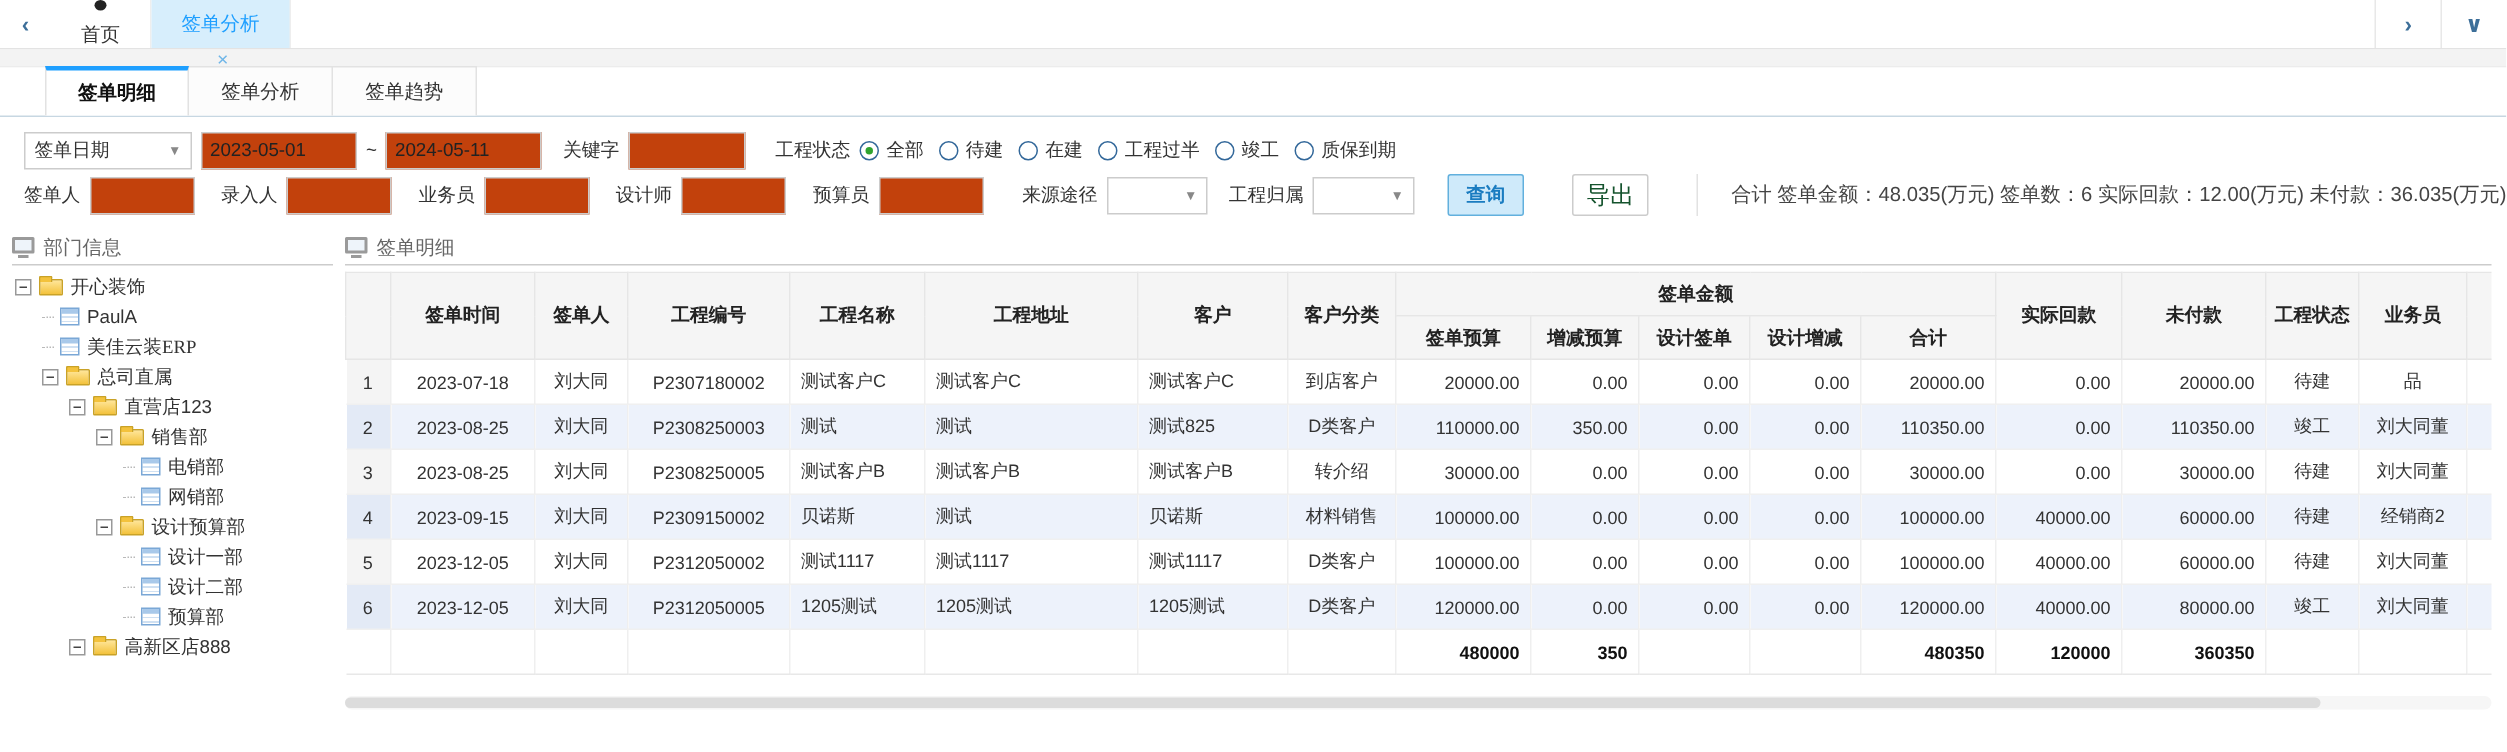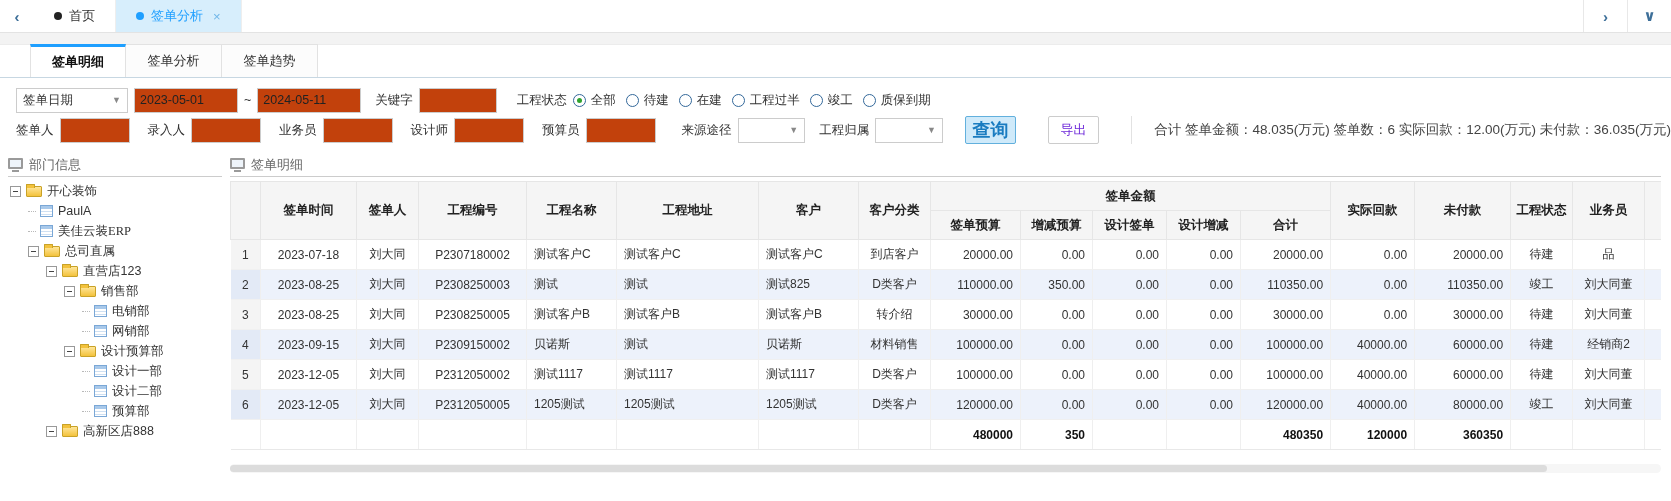--- a/index.html
+++ b/index.html
@@ -5,21 +5,21 @@
   * { margin:0; padding:0; box-sizing:border-box; }
   html,body { background:#fff; }
   body { font-family:"Liberation Sans","DejaVu Sans",sans-serif; width:1671px; height:501px; overflow:hidden; color:#333; }
 
   .screen { width:1671px; height:501px; background:#fff; position:relative; overflow:hidden; }
 
   
   .topbar { height:33px; background:#fff; border-bottom:1px solid #e3e3e3; display:flex; align-items:stretch; }
   .nav-btn { width:34px; display:flex; align-items:center; justify-content:center; color:#3d6f99; font-size:15px; font-weight:bold; cursor:pointer; }
   .nav-btn.right { border-left:1px solid #e8e8e8; width:44px; }
-  .wtab { display:flex; align-items:center; gap:7px; padding:0 20px; font-size:13px; border-right:1px solid #eee; cursor:pointer; }
+  .wtab { display:flex; align-items:center; gap:7px; padding:0 20px; font-size:13px; border-right:1px solid #eee; cursor:pointer;flex-direction:column; }
   .wtab .dot { width:8px; height:8px; border-radius:50%; background:#222; }
   .wtab.active { background:#d7eefc; color:#1e9fff; border-radius:0 0 0 0; }
   .wtab.active .dot { background:#1e9fff; }
   .wtab .x { color:#6fb6e8; font-size:13px; margin-left:3px; }
   .topbar .spacer { flex:1; }
 
   .topgap { height:12px; background:#f3f3f3; border-bottom:1px solid #ececec; }
 
   
   .pagetabs { height:33px; padding-left:30px; display:flex; align-items:flex-end; border-bottom:1px solid #c7d7e2; background:#fff; }
@@ -33,22 +33,22 @@
   .lbl { color:#333; }
   .sel { height:25px; border:1px solid #ccc; background:#fff; display:flex; align-items:center; justify-content:space-between; padding:0 6px; color:#333; cursor:pointer; }
   .sel .arr { color:#888; font-size:9px; margin-left:6px; }
   .inp { height:25px; border:1px solid #ccc; background:#c2410c; padding:0 5px; font-size:12.5px; color:#222; font-family:inherit; }
   .qbtn { height:26px; padding:0 9px; border:none; color:#fff; font-weight:bold; font-size:13px; border-radius:2px; cursor:pointer; }
   .qbtn.green { background:#3fa03f; }
   .qbtn.orange { background:#ee6723; }
   .radio { display:inline-flex; align-items:center; gap:5px; margin-right:10px; cursor:pointer; }
   .radio .ring { width:13px; height:13px; border-radius:50%; border:1px solid #33689a; background:#fff; position:relative; }
   .radio.sel-on .ring::after { content:""; position:absolute; left:3px; top:3px; width:5px; height:5px; border-radius:50%; background:#2fa32f; }
-  .btn-query { width:88px; height:28px; background:#cfeafa; border:1px solid #62b0dd; color:#1a7cc0; font-weight:bold; font-size:18px; border-radius:2px; cursor:pointer; margin-left:16px; }
-  .btn-export { width:88px; height:28px; background:#fff; border:1px solid #ccc; color:#6d28d9; font-size:13px; border-radius:2px; cursor:pointer; margin-left:26px; }
+  .btn-query { width:88px; height:28px; background:#cfeafa; border:1px solid #62b0dd; color:#1a7cc0; font-weight:bold; font-size:13px; border-radius:2px; cursor:pointer; margin-left:16px; }
+  .btn-export { width:88px; height:28px; background:#fff; border:1px solid #ccc; color:#14532d; font-size:16px; border-radius:2px; cursor:pointer; margin-left:26px; }
   .summary { margin-left:26px; padding-left:22px; border-left:1px solid #e2e2e2; font-size:13.5px; color:#444; height:28px; display:flex; align-items:center; }
 
   
   .main { display:flex; height:346px; }
   .panel-left { width:222px; padding:6px 0 0 8px; overflow:hidden; }
   .panel-right { flex:1; padding:6px 10px 0 8px; overflow:hidden; }
   .sec-title { display:flex; align-items:center; gap:6px; height:22px; color:#666; font-size:13px; border-bottom:1px solid #ccc; padding-bottom:2px; margin-bottom:4px; }
   .icon-monitor { width:15px; height:11px; border:2px solid #9a9a9a; background:#eef4fa; border-radius:1px; position:relative; margin-top:-3px; }
   .icon-monitor::after { content:""; position:absolute; left:2px; bottom:-5px; width:7px; height:2px; background:#9a9a9a; box-shadow:2px 2px 0 -1px #9a9a9a; }
 

